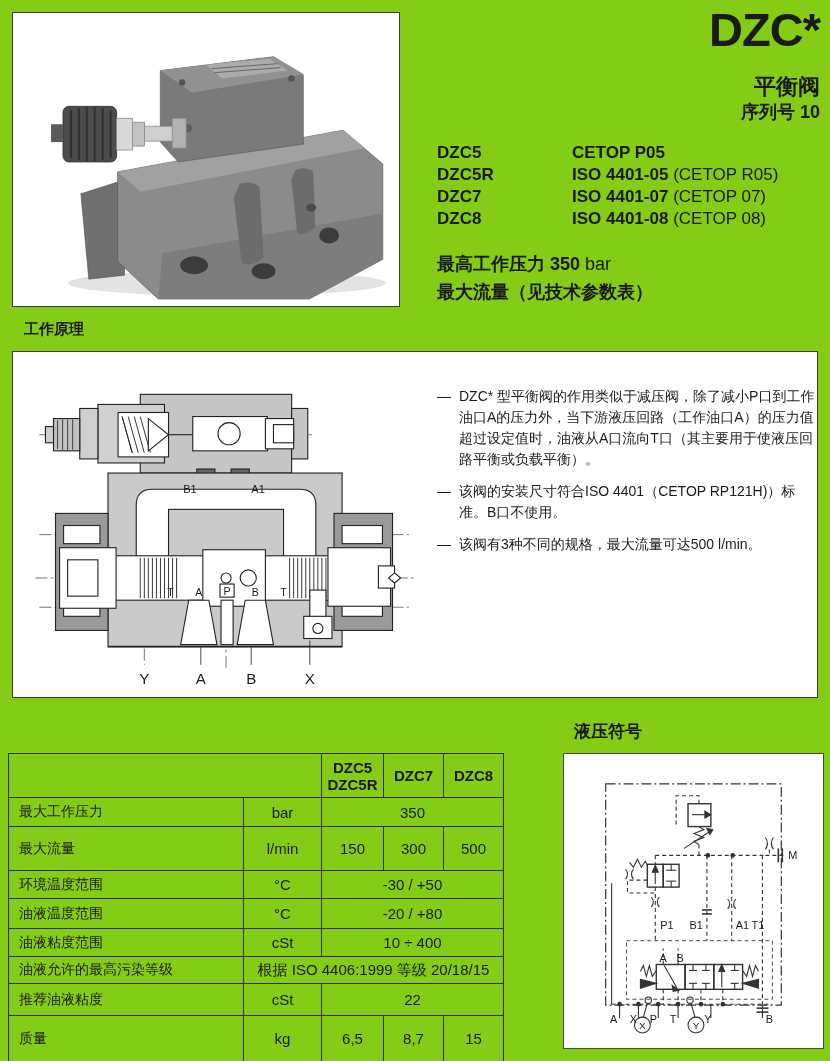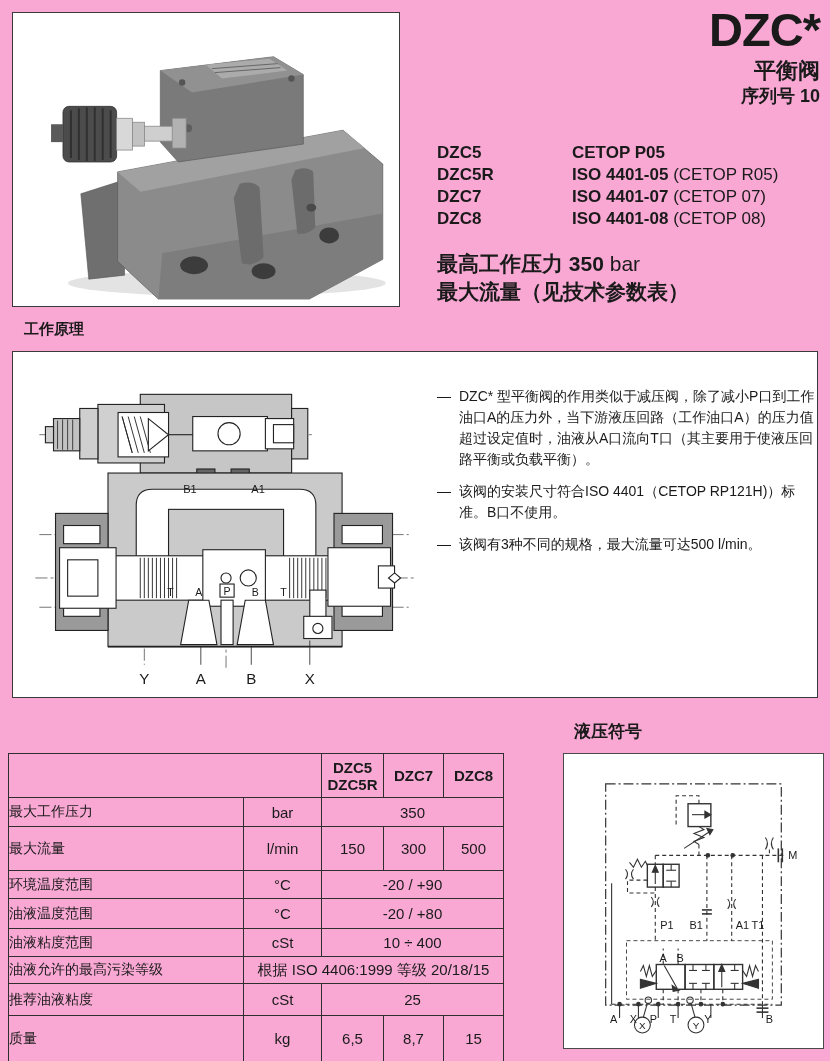--- a/index.html
+++ b/index.html
@@ -1,50 +1,50 @@
 <!DOCTYPE html>
 <html><head>
 <meta charset="utf-8">
 <style>
   html,body{margin:0;padding:0;background:#fff;}
   body{font-family:"Liberation Sans","DejaVu Sans",sans-serif;color:#1a1a1a;}
-  #page{position:relative;width:830px;height:1061px;background:#f9a8d4;overflow:hidden;}
+  #page{position:relative;width:830px;height:1061px;background:#84cc16;overflow:hidden;}
 
   
   .photo-frame{position:absolute;left:12px;top:12px;width:386px;height:293px;border:1px solid #3a3a3a;background:#fff;}
   .title-block{position:absolute;right:10px;top:4px;text-align:right;}
   .title-main{font-size:47px;font-weight:bold;letter-spacing:-1px;line-height:52px;}
-  .title-sub{font-size:22px;font-weight:bold;line-height:26px;margin-top:2px;}
+  .title-sub{font-size:22px;font-weight:bold;line-height:26px;margin-top:18px;}
   .title-series{font-size:18px;font-weight:bold;line-height:24px;}
 
   .model-list{position:absolute;left:437px;top:142px;font-size:17px;line-height:22px;}
   .model-row{display:flex;}
   .model-name{width:135px;font-weight:bold;}
   .model-std b{font-weight:bold;margin-top:34px;}
   .model-std span{font-weight:normal;}
 
-  .summary{position:absolute;left:437px;top:250px;font-size:21px;line-height:28px;font-weight:bold;}
+  .summary{position:absolute;left:437px;top:250px;font-size:18px;line-height:28px;font-weight:bold;}
   .summary .unit{font-weight:normal;}
 
   
   .wp-heading{position:absolute;left:24px;top:320px;font-size:15px;font-weight:bold;}
   .wp-box{position:absolute;left:12px;top:351px;width:804px;height:345px;border:1px solid #3a3a3a;background:#fff;}
   .wp-diagram{position:absolute;left:6px;top:4px;}
   .wp-bullets{position:absolute;left:424px;top:34px;width:382px;font-size:14px;line-height:21px;}
   .bullet{display:flex;margin-bottom:11px;}
   .bullet .dash{width:22px;flex:none;}
   .bullet .txt{flex:1;}
 
   
   .tp-heading{position:absolute;left:10px;top:720px;}
   .tp-heading .h{font-size:17px;font-weight:bold;}
   .tp-heading .cond{font-size:12.5px;font-weight:normal;margin-left:4px;}
   table.params{position:absolute;left:8px;top:753px;border-collapse:collapse;table-layout:fixed;}
   table.params td,table.params th{border:1px solid #2e2e2e;font-weight:normal;overflow:hidden;}
-  table.params .lbl{text-align:left;padding-left:0;font-size:14px;}
+  table.params .lbl{text-align:left;padding-left:10px;font-size:14px;}
   table.params .ctr{text-align:center;font-size:15px;}
   table.params .hd{text-align:center;font-size:15px;font-weight:bold;line-height:17px;}
 
   
   .hs-heading{position:absolute;left:563px;top:720px;font-size:17px;font-weight:bold;margin-left:11px;}
   .hs-box{position:absolute;left:563px;top:753px;width:259px;height:294px;border:1px solid #4a4a4a;background:#fff;}
 
   svg text{font-family:"Liberation Sans","DejaVu Sans",sans-serif;fill:#1a1a1a;}
 </style>
 </head>
@@ -264,40 +264,40 @@
     <tr style="height:44px">
       <td class="lbl">最大流量</td>
       <td class="ctr">l/min</td>
       <td class="ctr">150</td>
       <td class="ctr">300</td>
       <td class="ctr">500</td>
     </tr>
     <tr style="height:28px">
       <td class="lbl">环境温度范围</td>
       <td class="ctr">°C</td>
-      <td class="ctr" colspan="3">-20 / +90</td>
+      <td class="ctr" colspan="3">-30 / +50</td>
     </tr>
     <tr style="height:30px">
       <td class="lbl">油液温度范围</td>
       <td class="ctr">°C</td>
       <td class="ctr" colspan="3">-20 / +80</td>
     </tr>
     <tr style="height:28px">
       <td class="lbl">油液粘度范围</td>
       <td class="ctr">cSt</td>
       <td class="ctr" colspan="3">10 ÷ 400</td>
     </tr>
     <tr style="height:27px">
       <td class="lbl">油液允许的最高污染等级</td>
       <td class="ctr" colspan="4">根据 ISO 4406:1999 等级 20/18/15</td>
     </tr>
     <tr style="height:32px">
       <td class="lbl">推荐油液粘度</td>
       <td class="ctr">cSt</td>
-      <td class="ctr" colspan="3">25</td>
+      <td class="ctr" colspan="3">22</td>
     </tr>
     <tr style="height:46px">
       <td class="lbl">质量</td>
       <td class="ctr">kg</td>
       <td class="ctr">6,5</td>
       <td class="ctr">8,7</td>
       <td class="ctr">15</td>
     </tr>
   </tbody>
     </table>

